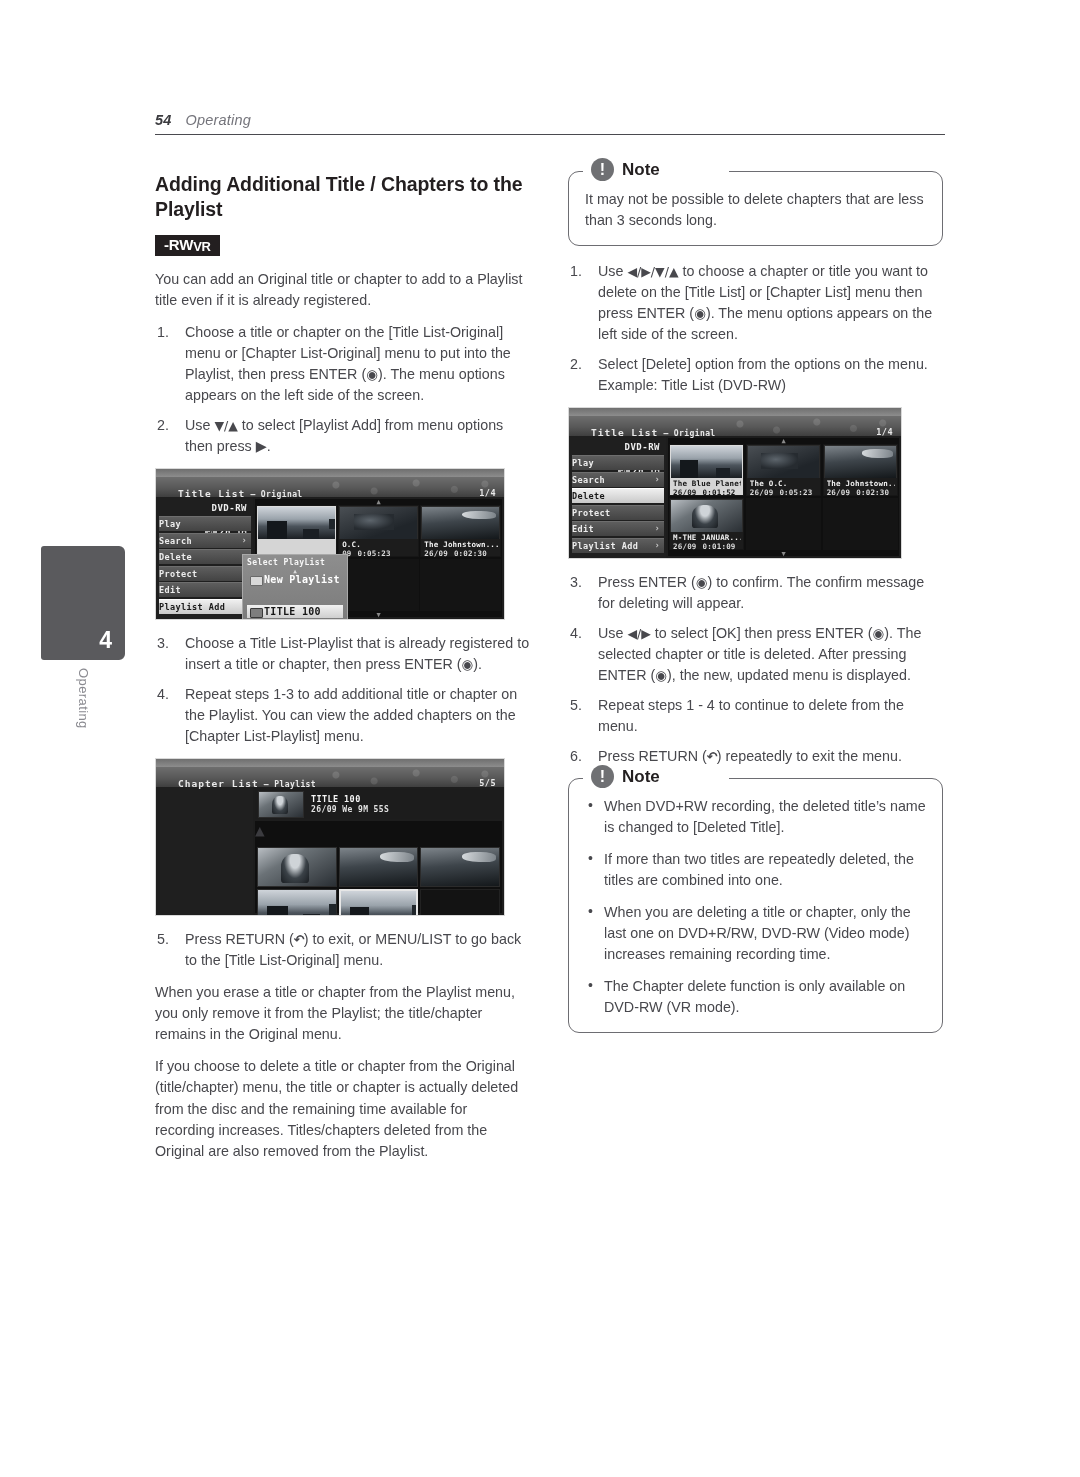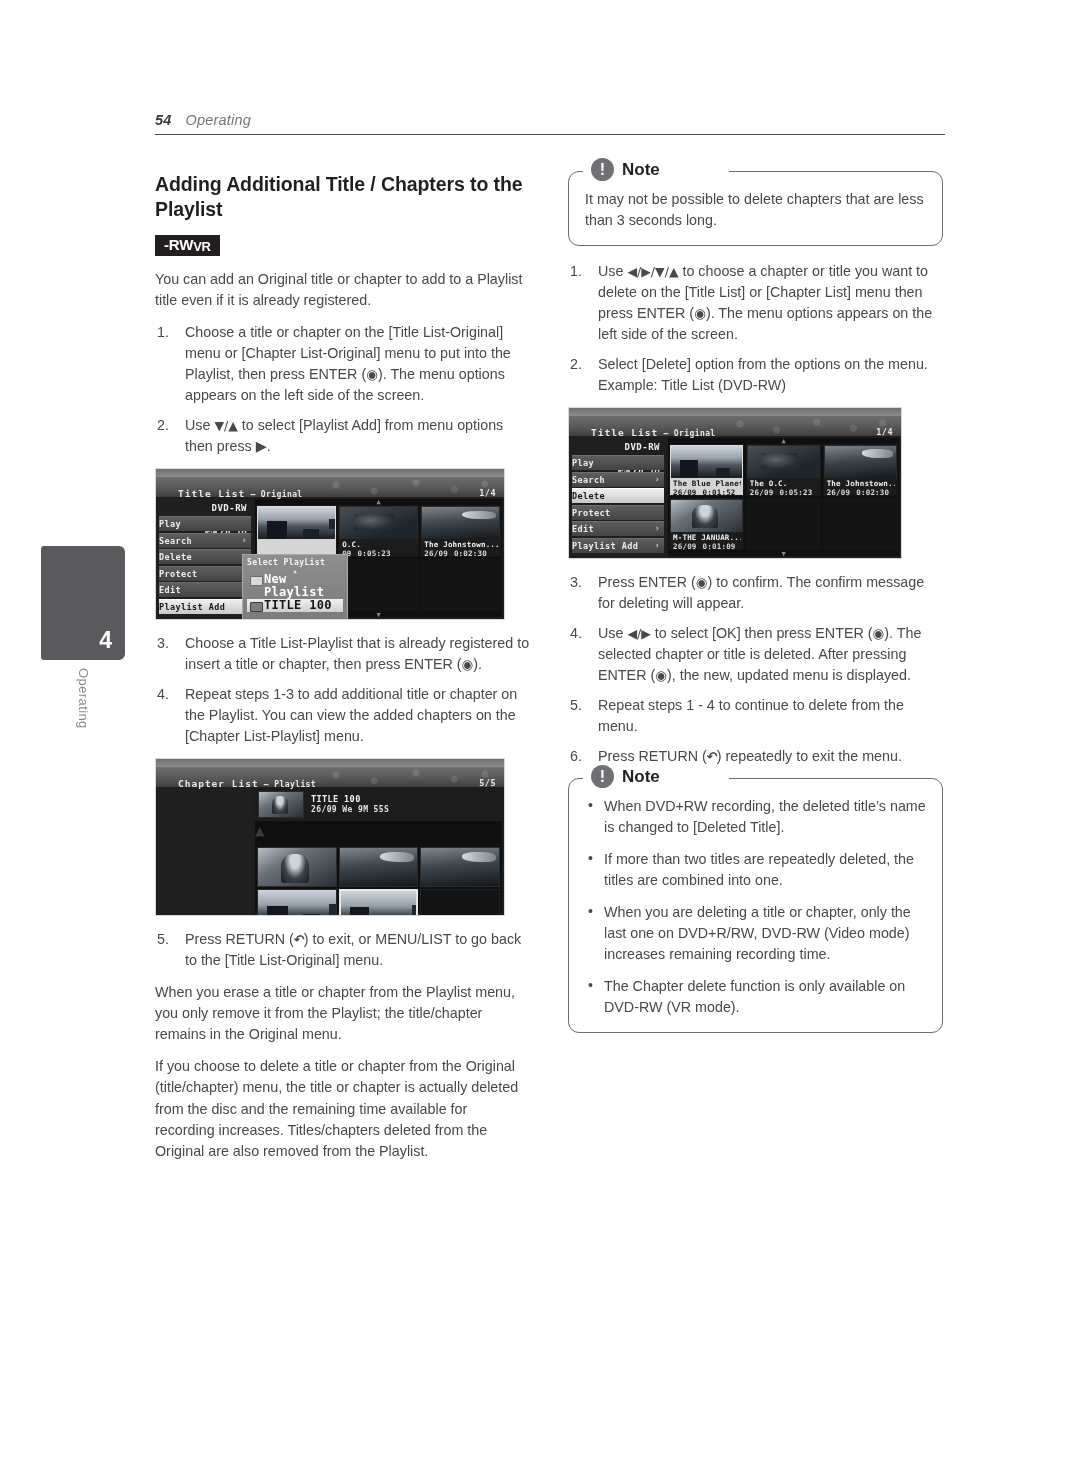--- a/index.html
+++ b/index.html
@@ -379,22 +379,22 @@
 
   
   .popup {
     position: absolute; left: 86px; top: 57px; width: 106px; height: 77px;
     background: linear-gradient(180deg,#8e8e8e,#787878);
     border: 1px solid #a9a9a9; z-index: 6; padding: 3px 4px 2px 4px; box-sizing: border-box;
   }
   .popup-title { color: #f6f6f6; font-size: 8px; font-weight: bold; letter-spacing: .4px; margin-bottom: 1px; }
   .popup .carets { text-align: center; color: #dcdcdc; font-size: 6px; line-height: 5px; }
   .pl-item {
-    height: 13px; line-height: 13px; color: #ffffff; font-size: 12px; font-weight: bold;
-    letter-spacing: .3px; padding-left: 17px; position: relative; margin-bottom: 13px;
+    height: 13px; line-height: 13px; color: #ffffff; font-size: 10px; font-weight: bold;
+    letter-spacing: .3px; padding-left: 17px; position: relative; margin-bottom: 19px;
   }
   .pl-item.sel { background: linear-gradient(180deg,#f1f1f1,#cfcfcf); color: #151515; }
   .pl-ico {
     position: absolute; left: 3px; top: 3px; width: 11px; height: 8px;
     background: #d9d9d9; border: 1px solid #6a6a6a; border-radius: 1px;
   }
   .pl-item.sel .pl-ico { background: #7e7e7e; border-color:#3a3a3a; }
 </style>
 </head>
 <body>

